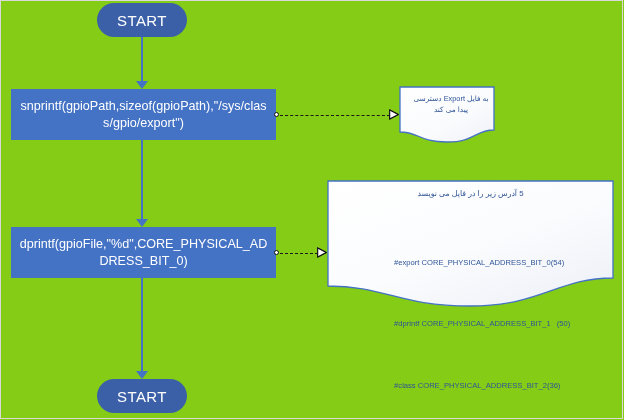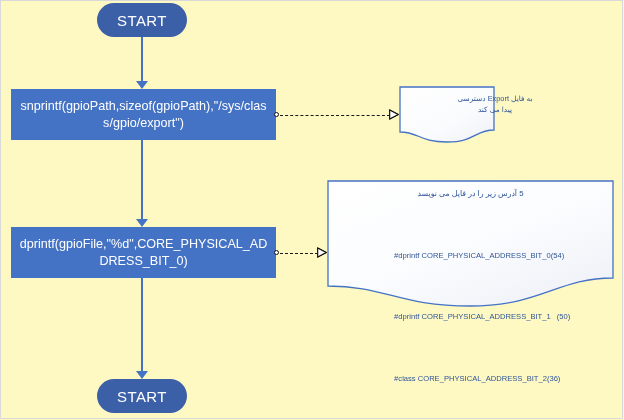--- a/index.html
+++ b/index.html
@@ -7,21 +7,21 @@
     padding: 0;
     background: #ffffff;
   }
   body {
     font-family: "Liberation Sans", sans-serif;
   }
   #canvas {
     position: relative;
     width: 624px;
     height: 420px;
-    background: #fef9c3;
+    background: #84cc16;
     overflow: hidden;
   }
   .page-border {
     position: absolute;
     left: 0; top: 0;
     width: 623px; height: 419px;
     border: 1px solid #d9d9d9;
     box-sizing: border-box;
     pointer-events: none;
   }
@@ -158,21 +158,21 @@
     <svg width="96" height="58" viewBox="0 0 96 58" preserveAspectRatio="none">
       <defs>
         <linearGradient id="docgrad1" x1="0" y1="0" x2="1" y2="1">
           <stop offset="0%" stop-color="#ffffff"></stop>
           <stop offset="60%" stop-color="#fafbfd"></stop>
           <stop offset="100%" stop-color="#eef1f8"></stop>
         </linearGradient>
       </defs>
       <path d="M1,1 L95,1 L95,44 C76,44 76,56 48,56 C20,56 20,46 1,46 Z" fill="url(#docgrad1)" stroke="#4472C4" stroke-width="1.3"></path>
     </svg>
-    <div class="doc-body" style="padding:7px 6px 0 14px;margin-left:44px;">
+    <div class="doc-body" style="padding:7px 6px 0 14px;">
       <div class="note-fa">به فایل Export دسترسی پیدا می کند</div>
     </div>
   </div>
 
   <div class="vline" style="left:141px; top:140px; height:80px;"></div>
   <div class="varrow" style="left:136px; top:219px;"></div>
 
   <div class="process" style="left:11px; top:227px; width:265px; height:51px;">
     <span class="label">dprintf(gpioFile,"%d",CORE_PHYSICAL_ADDRESS_BIT_0)</span>
   </div>
@@ -190,24 +190,24 @@
       <defs>
         <linearGradient id="docgrad2" x1="0" y1="0" x2="0.85" y2="1">
           <stop offset="0%" stop-color="#ffffff"></stop>
           <stop offset="55%" stop-color="#fbfcfe"></stop>
           <stop offset="100%" stop-color="#eef1f8"></stop>
         </linearGradient>
       </defs>
       <path d="M1,1 L286,1 L286,98 C230,98 215,126 143,126 C72,126 58,106 1,106 Z" fill="url(#docgrad2)" stroke="#4472C4" stroke-width="1.3"></path>
     </svg>
     <div class="doc-body" style="padding:8px 0 0 0;">
-      <div class="note-fa" style="font-size:7.8px; margin-bottom:13px;">5 آدرس زیر را در فایل می نویسد</div>
+      <div class="note-fa" style="font-size:7.8px; margin-bottom:20px;">5 آدرس زیر را در فایل می نویسد</div>
       <div class="defines" style="padding-left:46px;">
         <span class="define-row">
-          <span>#dprintf CORE_PHYSICAL_ADDRESS_BIT_0</span><span class="define-val" style="">(54)</span>
+          <span>#export CORE_PHYSICAL_ADDRESS_BIT_0</span><span class="define-val" style="">(54)</span>
         </span>
         <span class="define-row">
           <span>#dprintf CORE_PHYSICAL_ADDRESS_BIT_1</span><span class="define-val" style="margin-left:6px;">(50)</span>
         </span>
         <span class="define-row">
           <span>#class CORE_PHYSICAL_ADDRESS_BIT_2</span><span class="define-val" style="">(36)</span>
         </span>
         <span class="define-row">
           
         </span>

